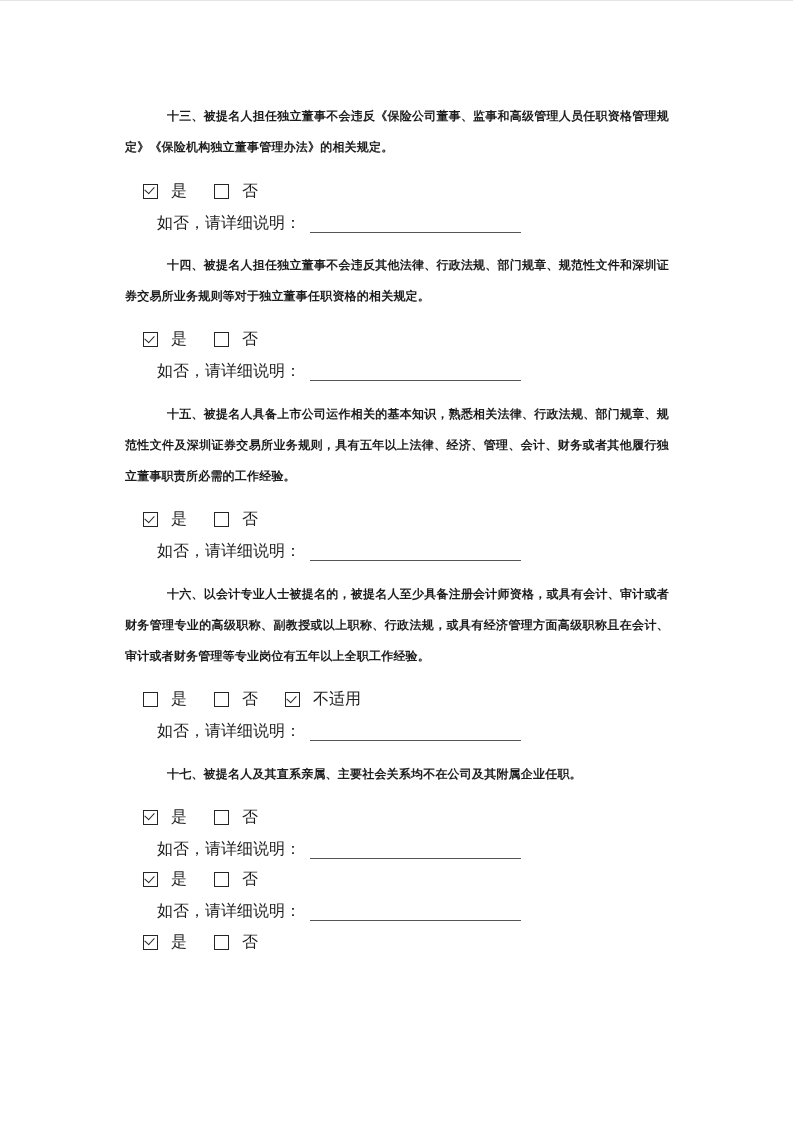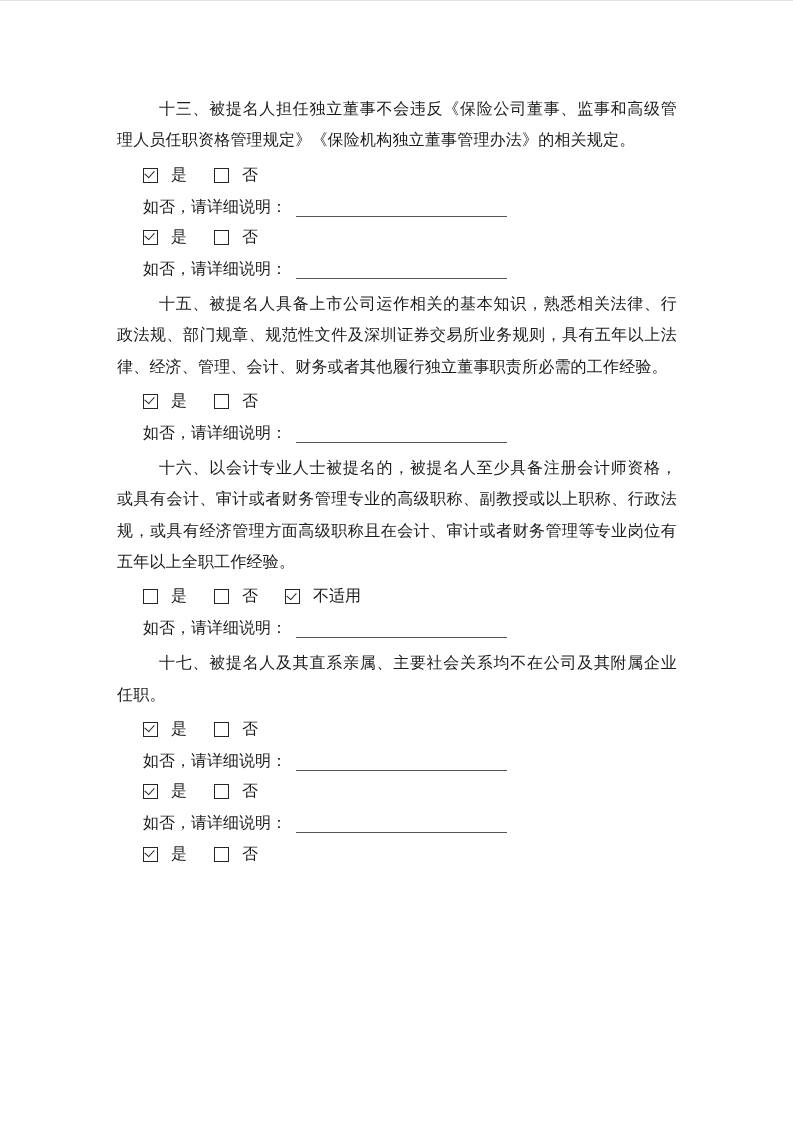--- a/index.html
+++ b/index.html
@@ -12,26 +12,27 @@
   }
   .page {
     width: 793px; height: 1122px;
     box-sizing: border-box;
     border-top: 1px solid #e4e4e4;
     overflow: hidden;
     background: #ffffff;
   }
   .content { padding: 88px 112px 0 113px; }
   .statement {
-    margin: 4px;
-    font-size: 16px;
+    margin: 12px;
+    font-size: 12px;
     line-height: 31.2px;
     text-indent: 42px;
     text-align: justify;
     letter-spacing: 0.2px;
+    font-weight: bold;
   }
   .options {
     height: 31.2px;
     display: flex;
     align-items: center;
     margin-left: 30px;
     gap: 27px;
     font-size: 16px;
   }
   .option { display: inline-flex; align-items: center; gap: 13px; }
@@ -45,21 +46,21 @@
   .checkbox.checked::before {
     content: "";
     position: absolute;
     left: 1px; top: 1.5px;
     width: 8px; height: 5px;
     border-left: 1.7px solid #262626;
     border-bottom: 1.7px solid #262626;
     transform: rotate(-48deg);
   }
   .detail {
-    margin: 0 0 0 30px;
+    margin: 0 0 0 44px;
     font-size: 16px;
     line-height: 31.2px;
     white-space: nowrap;
   }
   .fill-line {
     display: inline-block;
     width: 211px; height: 0;
     border-bottom: 1px solid #565656;
     margin-left: 9px;
     vertical-align: -5px;
@@ -82,20 +83,21 @@
         <span class="checkbox"></span>
         <span class="option-label">否</span>
       </span>
         </div>
     <p class="detail">
       <span>如否，请详细说明：</span><span class="fill-line"></span>
     </p>
   </section>
 
   <section class="item">
+    <p class="statement">十四、被提名人担任独立董事不会违反其他法律、行政法规、部门规章、规范性文件和深圳证券交易所业务规则等对于独立董事任职资格的相关规定。</p>
     <div class="options">
 
     <span class="option">
         <span class="checkbox checked"></span>
         <span class="option-label">是</span>
       </span>
           <span class="option">
         <span class="checkbox"></span>
         <span class="option-label">否</span>
       </span>

